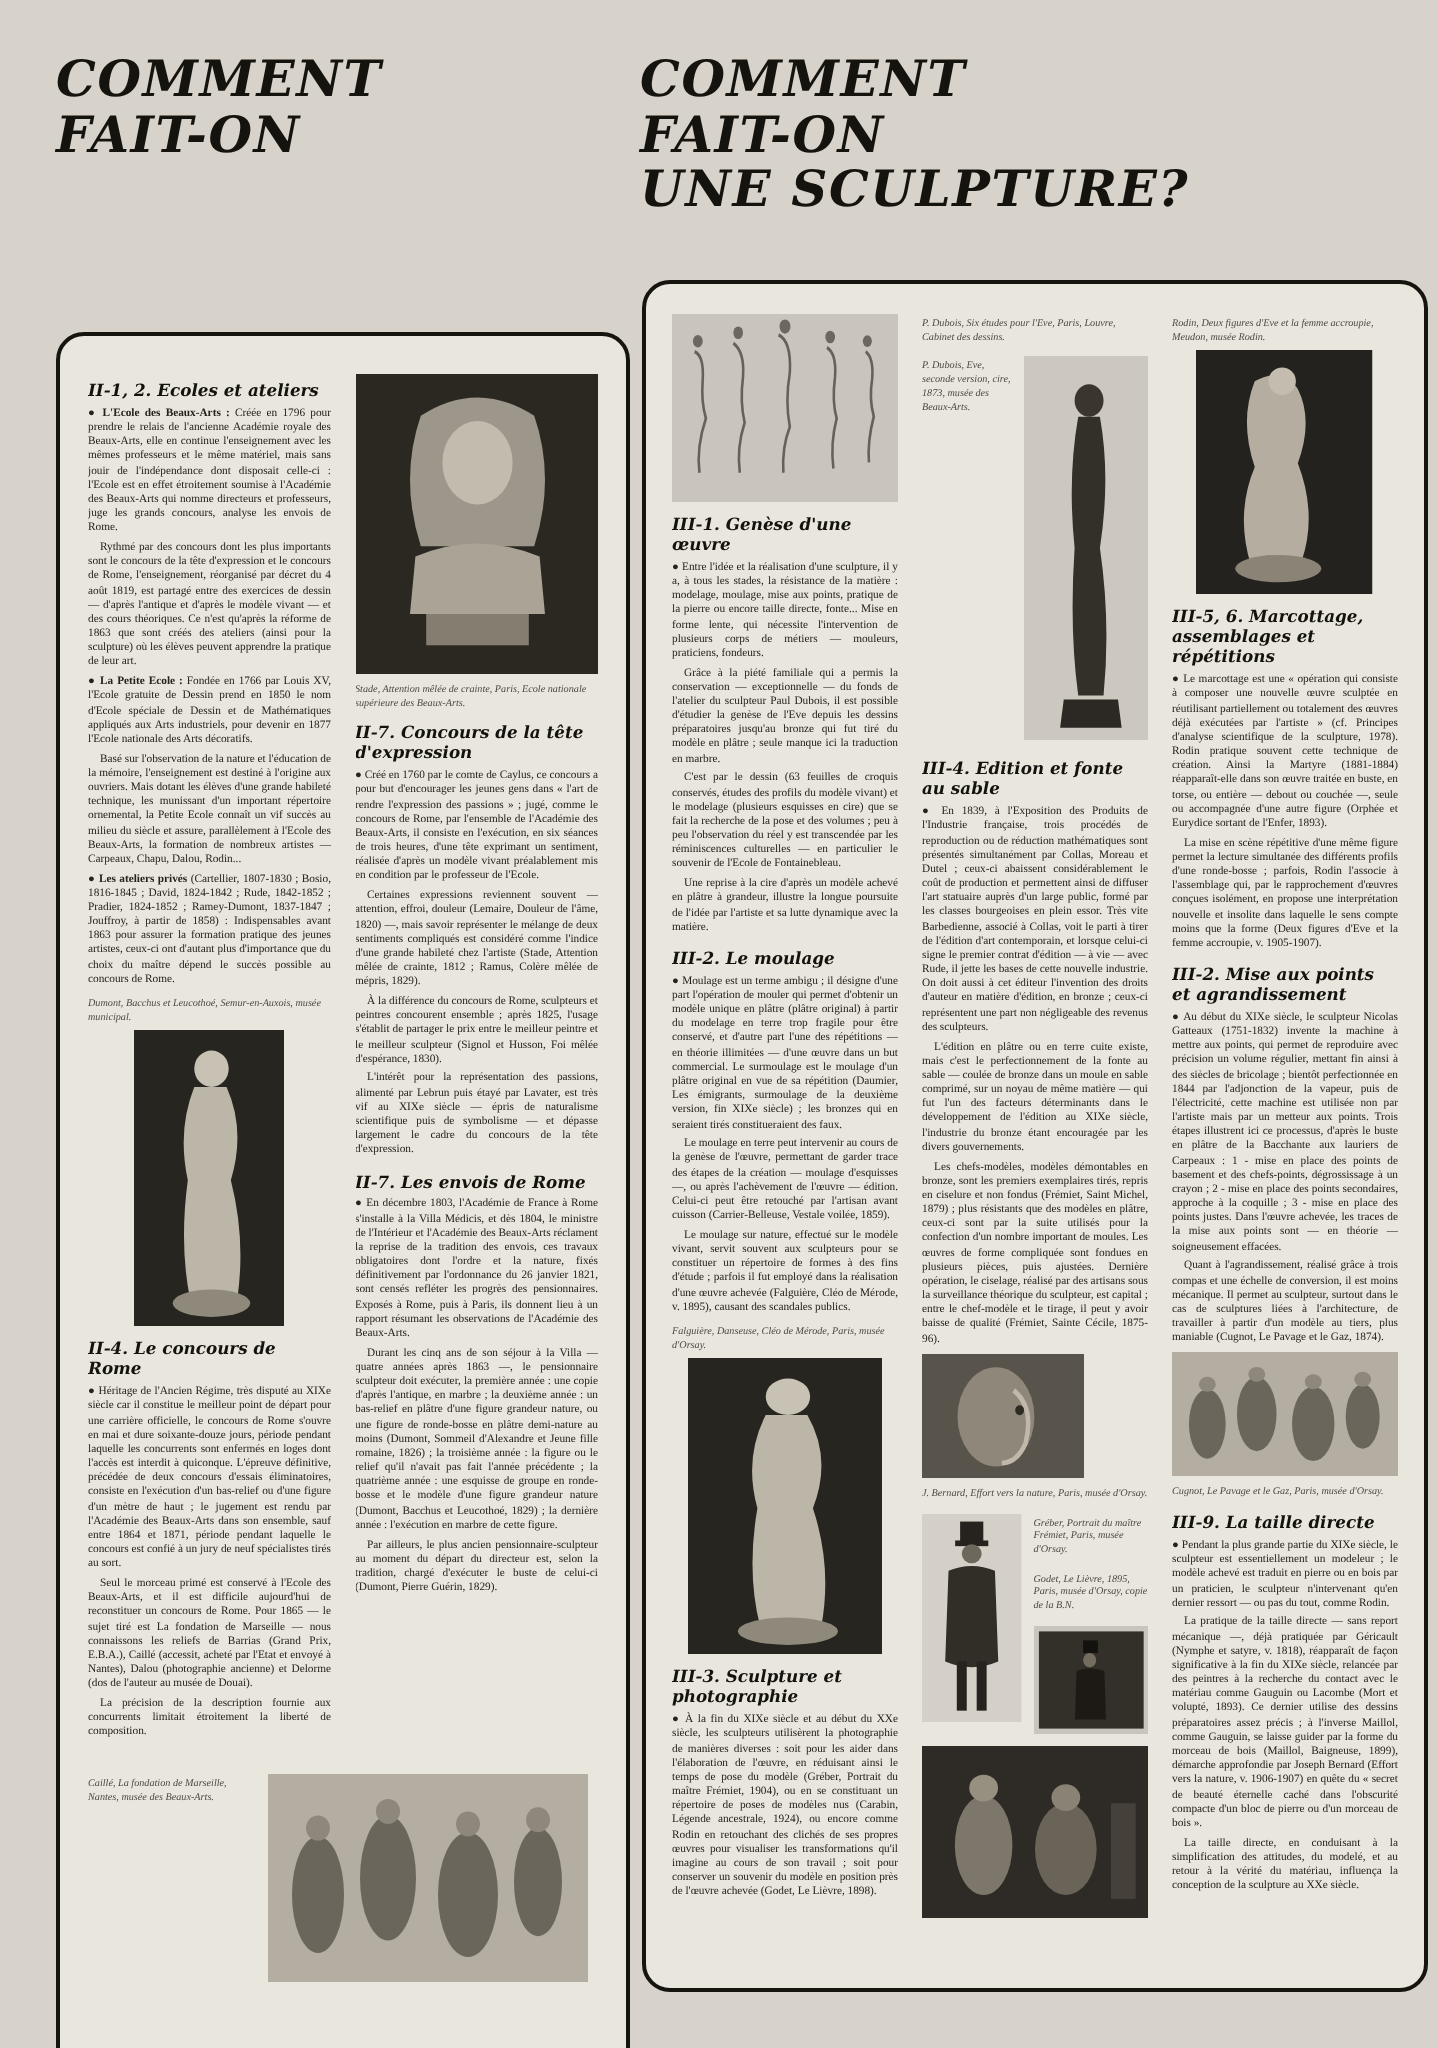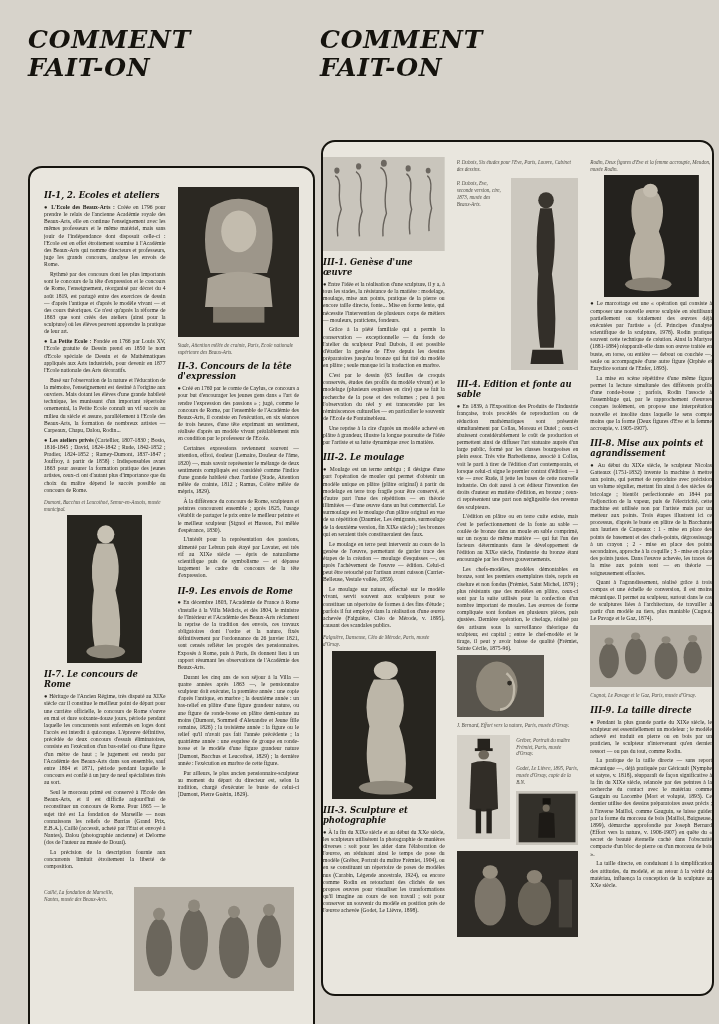--- a/index.html
+++ b/index.html
@@ -3,21 +3,21 @@
 <meta charset="utf-8">
 <style>
 *{margin:0;padding:0;box-sizing:border-box}
 html,body{width:719px;height:1024px}
 body{position:relative;background:#d7d3cb;font-family:"Liberation Serif",serif;overflow:hidden}
 .title{position:absolute;font-family:"DejaVu Serif",serif;font-style:italic;font-weight:bold;font-size:25px;line-height:1.1;letter-spacing:.8px;color:#15130e}
 #title-left{left:28px;top:26px}
 #title-right{left:320px;top:26px}
 .panel{position:absolute;background:#e9e6de;border:2.5px solid #16140f;border-radius:14px;overflow:hidden}
 #panel-left{left:28px;top:166px;width:287px;height:1006px;padding:16px 14px}
-#panel-right{left:321px;top:140px;width:393px;height:856px;padding:12px 0}
+#panel-right{left:321px;top:140px;width:393px;height:856px;padding:12px 13px}
 .cols{display:flex;gap:12px}
 #panel-left .cols{height:694px}
 #panel-right .cols{height:828px}
 .col{flex:1 1 0;min-width:0;overflow:hidden}
 .sec-heading{font-family:"DejaVu Serif",serif;font-style:italic;font-weight:bold;font-size:8.4px;line-height:1.18;color:#14120d;margin:7px 0 3px}
 .para{font-size:5.65px;line-height:1.27;text-align:justify;color:#24221c;margin-bottom:2.6px}
 .para.ind{text-indent:6px}
 .para b{font-weight:bold}
 .caption{font-size:5.1px;line-height:1.32;font-style:italic;color:#4d4b44;margin:5px 0 3px}
 .ph{position:relative;margin:3px 0;overflow:hidden;flex:0 0 auto}
@@ -31,62 +31,63 @@
 </head>
 <body>
 
 <h1 class="title" id="title-left">
     <div>COMMENT</div>
     <div>FAIT-ON</div>
   </h1>
 <h1 class="title" id="title-right">
     <div>COMMENT</div>
     <div>FAIT-ON</div>
+    <div>UNE SCULPTURE?</div>
   </h1>
 
 <section class="panel" id="panel-left">
     <div class="cols">
       <div class="col">
         <div class="sec-heading">II-1, 2.  Ecoles et ateliers</div>
         <div class="para"><b>● L'Ecole des Beaux-Arts :</b> <span>Créée en 1796 pour prendre le relais de l'ancienne Académie royale des Beaux-Arts, elle en continue l'enseignement avec les mêmes professeurs et le même matériel, mais sans jouir de l'indépendance dont disposait celle-ci : l'Ecole est en effet étroitement soumise à l'Académie des Beaux-Arts qui nomme directeurs et professeurs, juge les grands concours, analyse les envois de Rome.</span></div>
         <div class="para ind"><span>Rythmé par des concours dont les plus importants sont le concours de la tête d'expression et le concours de Rome, l'enseignement, réorganisé par décret du 4 août 1819, est partagé entre des exercices de dessin — d'après l'antique et d'après le modèle vivant — et des cours théoriques. Ce n'est qu'après la réforme de 1863 que sont créés des ateliers (ainsi pour la sculpture) où les élèves peuvent apprendre la pratique de leur art.</span></div>
         <div class="para"><b>● La Petite Ecole :</b> <span>Fondée en 1766 par Louis XV, l'Ecole gratuite de Dessin prend en 1850 le nom d'Ecole spéciale de Dessin et de Mathématiques appliqués aux Arts industriels, pour devenir en 1877 l'Ecole nationale des Arts décoratifs.</span></div>
         <div class="para ind"><span>Basé sur l'observation de la nature et l'éducation de la mémoire, l'enseignement est destiné à l'origine aux ouvriers. Mais dotant les élèves d'une grande habileté technique, les munissant d'un important répertoire ornemental, la Petite Ecole connaît un vif succès au milieu du siècle et assure, parallèlement à l'Ecole des Beaux-Arts, la formation de nombreux artistes — Carpeaux, Chapu, Dalou, Rodin...</span></div>
         <div class="para"><b>● Les ateliers privés</b> <span>(Cartellier, 1807-1830 ; Bosio, 1816-1845 ; David, 1824-1842 ; Rude, 1842-1852 ; Pradier, 1824-1852 ; Ramey-Dumont, 1837-1847 ; Jouffroy, à partir de 1858) : Indispensables avant 1863 pour assurer la formation pratique des jeunes artistes, ceux-ci ont d'autant plus d'importance que du choix du maître dépend le succès possible au concours de Rome.</span></div>
         <div class="caption">Dumont, Bacchus et Leucothoé, Semur-en-Auxois, musée municipal.</div>
         <div class="ph center" style="height: 148px; width: 62%; flex: 0 0 62%;">
           <svg viewBox="0 0 70 130" preserveAspectRatio="none">
             <rect width="70" height="130" fill="#27251f"></rect>
             <circle cx="36" cy="17" r="8" fill="#c8c2b4"></circle>
             <path d="M28 25 Q20 44 25 66 Q21 94 26 118 L48 118 Q52 92 45 66 Q52 44 43 25 Z" fill="#bcb6a8"></path>
             <ellipse cx="36" cy="120" rx="18" ry="6" fill="#8f897c"></ellipse>
           </svg>
         </div>
-        <div class="sec-heading">II-7.  Le concours de Rome</div>
+        <div class="sec-heading">II-4.  Le concours de Rome</div>
         <div class="para"><span>● Héritage de l'Ancien Régime, très disputé au XIXe siècle car il constitue le meilleur point de départ pour une carrière officielle, le concours de Rome s'ouvre en mai et dure soixante-douze jours, période pendant laquelle les concurrents sont enfermés en loges dont l'accès est interdit à quiconque. L'épreuve définitive, précédée de deux concours d'essais éliminatoires, consiste en l'exécution d'un bas-relief ou d'une figure d'un mètre de haut ; le jugement est rendu par l'Académie des Beaux-Arts dans son ensemble, sauf entre 1864 et 1871, période pendant laquelle le concours est confié à un jury de neuf spécialistes tirés au sort.</span></div>
         <div class="para ind"><span>Seul le morceau primé est conservé à l'Ecole des Beaux-Arts, et il est difficile aujourd'hui de reconstituer un concours de Rome. Pour 1865 — le sujet tiré est La fondation de Marseille — nous connaissons les reliefs de Barrias (Grand Prix, E.B.A.), Caillé (accessit, acheté par l'Etat et envoyé à Nantes), Dalou (photographie ancienne) et Delorme (dos de l'auteur au musée de Douai).</span></div>
         <div class="para ind"><span>La précision de la description fournie aux concurrents limitait étroitement la liberté de composition.</span></div>
       </div>
       <div class="col">
         <div class="ph" style="height: 150px;">
           <svg viewBox="0 0 90 115" preserveAspectRatio="none">
             <rect width="90" height="115" fill="#2b2822"></rect>
             <path d="M24 16 Q45 2 66 16 Q74 40 66 66 L24 66 Q16 40 24 16 Z" fill="#9d968a"></path>
             <ellipse cx="45" cy="34" rx="13" ry="16" fill="#c3bcae"></ellipse>
             <path d="M22 70 Q45 60 68 70 L70 92 L20 92 Z" fill="#aaa396"></path>
             <rect x="26" y="92" width="38" height="12" fill="#847d70"></rect>
           </svg>
         </div>
         <div class="caption">Stade, Attention mêlée de crainte, Paris, Ecole nationale supérieure des Beaux-Arts.</div>
-        <div class="sec-heading">II-3.  Concours de la tête d'expression</div>
+        <div class="sec-heading">II-7.  Concours de la tête d'expression</div>
         <div class="para"><span>● Créé en 1760 par le comte de Caylus, ce concours a pour but d'encourager les jeunes gens dans « l'art de rendre l'expression des passions » ; jugé, comme le concours de Rome, par l'ensemble de l'Académie des Beaux-Arts, il consiste en l'exécution, en six séances de trois heures, d'une tête exprimant un sentiment, réalisée d'après un modèle vivant préalablement mis en condition par le professeur de l'Ecole.</span></div>
         <div class="para ind"><span>Certaines expressions reviennent souvent — attention, effroi, douleur (Lemaire, Douleur de l'âme, 1820) —, mais savoir représenter le mélange de deux sentiments compliqués est considéré comme l'indice d'une grande habileté chez l'artiste (Stade, Attention mêlée de crainte, 1812 ; Ramus, Colère mêlée de mépris, 1829).</span></div>
         <div class="para ind"><span>À la différence du concours de Rome, sculpteurs et peintres concourent ensemble ; après 1825, l'usage s'établit de partager le prix entre le meilleur peintre et le meilleur sculpteur (Signol et Husson, Foi mêlée d'espérance, 1830).</span></div>
         <div class="para ind"><span>L'intérêt pour la représentation des passions, alimenté par Lebrun puis étayé par Lavater, est très vif au XIXe siècle — épris de naturalisme scientifique puis de symbolisme — et dépasse largement le cadre du concours de la tête d'expression.</span></div>
-        <div class="sec-heading">II-9.  Les envois de Rome</div>
+        <div class="sec-heading">II-7.  Les envois de Rome</div>
         <div class="para"><span>● En décembre 1803, l'Académie de France à Rome s'installe à la Villa Médicis, et dès 1804, le ministre de l'Intérieur et l'Académie des Beaux-Arts réclament la reprise de la tradition des envois, ces travaux obligatoires dont l'ordre et la nature, fixés définitivement par l'ordonnance du 26 janvier 1821, sont censés refléter les progrès des pensionnaires. Exposés à Rome, puis à Paris, ils donnent lieu à un rapport résumant les observations de l'Académie des Beaux-Arts.</span></div>
         <div class="para ind"><span>Durant les cinq ans de son séjour à la Villa — quatre années après 1863 —, le pensionnaire sculpteur doit exécuter, la première année : une copie d'après l'antique, en marbre ; la deuxième année : un bas-relief en plâtre d'une figure grandeur nature, ou une figure de ronde-bosse en plâtre demi-nature au moins (Dumont, Sommeil d'Alexandre et Jeune fille romaine, 1826) ; la troisième année : la figure ou le relief qu'il n'avait pas fait l'année précédente ; la quatrième année : une esquisse de groupe en ronde-bosse et le modèle d'une figure grandeur nature (Dumont, Bacchus et Leucothoé, 1829) ; la dernière année : l'exécution en marbre de cette figure.</span></div>
         <div class="para ind"><span>Par ailleurs, le plus ancien pensionnaire-sculpteur au moment du départ du directeur est, selon la tradition, chargé d'exécuter le buste de celui-ci (Dumont, Pierre Guérin, 1829).</span></div>
       </div>
     </div>
     <div class="footer-row">
       <div class="caption">Caillé, La fondation de Marseille, Nantes, musée des Beaux-Arts.</div>
       <div class="ph" style="height: 104px; width: 160px; flex: 0 0 160px;">
         <svg viewBox="0 0 160 100" preserveAspectRatio="none">
           <rect width="160" height="100" fill="#b3ada2"></rect>
@@ -215,23 +216,24 @@
       <div class="col">
         <div class="caption">Rodin, Deux figures d'Eve et la femme accroupie, Meudon, musée Rodin.</div>
         <div class="ph center" style="height: 122px; width: 78%; flex: 0 0 78%;">
           <svg viewBox="0 0 90 125" preserveAspectRatio="none">
             <rect width="90" height="125" fill="#24221e"></rect>
             <path d="M30 16 Q44 8 52 20 Q60 36 52 58 Q62 84 54 108 L28 110 Q20 84 30 60 Q22 36 30 16 Z" fill="#b5aea0"></path>
             <circle cx="44" cy="16" r="7" fill="#c4bdaf"></circle>
             <ellipse cx="42" cy="112" rx="22" ry="7" fill="#8a8376"></ellipse>
           </svg>
         </div>
+        <div class="sec-heading">III-5, 6.  Marcottage, assemblages et répétitions</div>
         <div class="para"><span>● Le marcottage est une « opération qui consiste à composer une nouvelle œuvre sculptée en réutilisant partiellement ou totalement des œuvres déjà exécutées par l'artiste » (cf. Principes d'analyse scientifique de la sculpture, 1978). Rodin pratique souvent cette technique de création. Ainsi la Martyre (1881-1884) réapparaît-elle dans son œuvre traitée en buste, en torse, ou entière — debout ou couchée —, seule ou accompagnée d'une autre figure (Orphée et Eurydice sortant de l'Enfer, 1893).</span></div>
         <div class="para ind"><span>La mise en scène répétitive d'une même figure permet la lecture simultanée des différents profils d'une ronde-bosse ; parfois, Rodin l'associe à l'assemblage qui, par le rapprochement d'œuvres conçues isolément, en propose une interprétation nouvelle et insolite dans laquelle le sens compte moins que la forme (Deux figures d'Eve et la femme accroupie, v. 1905-1907).</span></div>
-        <div class="sec-heading">III-8.  Mise aux points et agrandissement</div>
+        <div class="sec-heading">III-2.  Mise aux points et agrandissement</div>
         <div class="para"><span>● Au début du XIXe siècle, le sculpteur Nicolas Gatteaux (1751-1832) invente la machine à mettre aux points, qui permet de reproduire avec précision un volume régulier, mettant fin ainsi à des siècles de bricolage ; bientôt perfectionnée en 1844 par l'adjonction de la vapeur, puis de l'électricité, cette machine est utilisée non par l'artiste mais par un metteur aux points. Trois étapes illustrent ici ce processus, d'après le buste en plâtre de la Bacchante aux lauriers de Carpeaux : 1 - mise en place des points de basement et des chefs-points, dégrossissage à un crayon ; 2 - mise en place des points secondaires, approche à la coquille ; 3 - mise en place des points justes. Dans l'œuvre achevée, les traces de la mise aux points sont — en théorie — soigneusement effacées.</span></div>
         <div class="para ind"><span>Quant à l'agrandissement, réalisé grâce à trois compas et une échelle de conversion, il est moins mécanique. Il permet au sculpteur, surtout dans le cas de sculptures liées à l'architecture, de travailler à partir d'un modèle au tiers, plus maniable (Cugnot, Le Pavage et le Gaz, 1874).</span></div>
         <div class="ph" style="height: 62px;">
           <svg viewBox="0 0 160 100" preserveAspectRatio="none">
             <rect width="160" height="100" fill="#b3ada2"></rect>
             <g fill="#6b665c">
               <ellipse cx="25" cy="58" rx="13" ry="28"></ellipse>
               <ellipse cx="60" cy="50" rx="14" ry="30"></ellipse>
               <ellipse cx="100" cy="58" rx="15" ry="30"></ellipse>
               <ellipse cx="135" cy="52" rx="12" ry="26"></ellipse>

